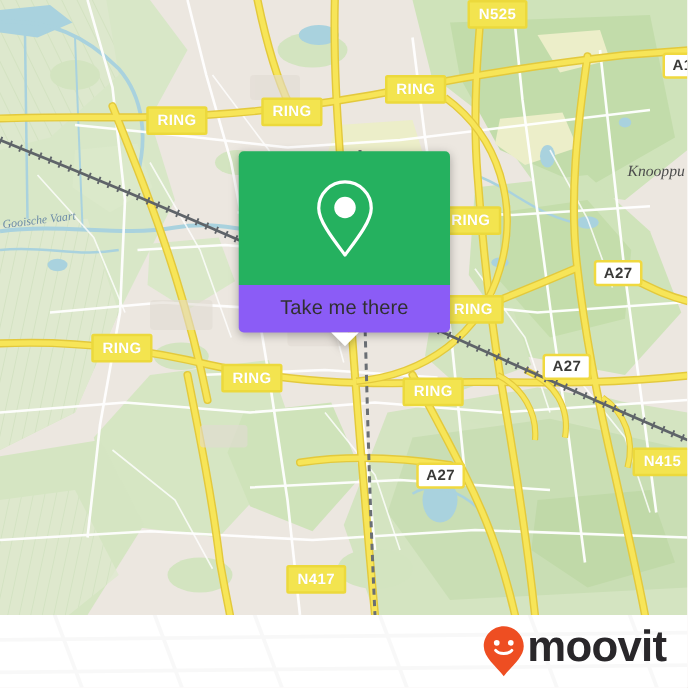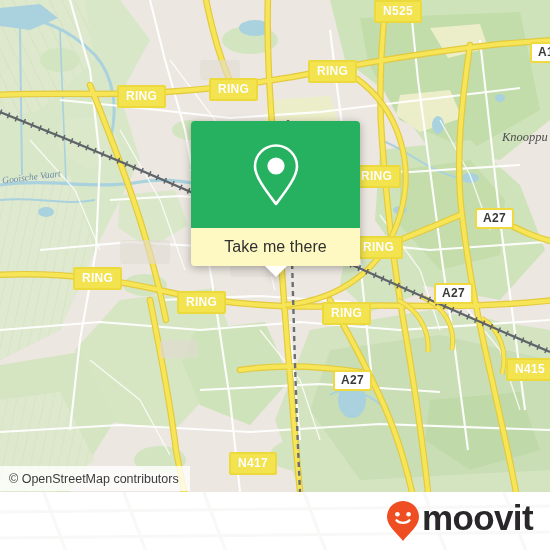--- a/index.html
+++ b/index.html
@@ -94,21 +94,21 @@
     height: 107px;
     background: #25b15f;
     border-radius: 4px 4px 0 0;
     display: flex;
     align-items: center;
     justify-content: center;
   }
   #callout-foot {
     position: relative;
     height: 38px;
-    background: #fef9c3;
+    background: #8b5cf6;
     border-radius: 0 0 4px 4px;
     display: flex;
     align-items: center;
     justify-content: center;
   }
   #callout-foot-label {
     font-size: 16px;
     color: #303030;
     letter-spacing: .1px;
   }
@@ -370,23 +370,20 @@
         <div class="shield aroad" style="left: 434px; top: 283px;">A27</div>
         <div class="shield ring" style="left: 177px; top: 291px;">RING</div>
         <div class="shield ring" style="left: 322px; top: 302px;">RING</div>
         <div class="shield aroad" style="left: 333px; top: 370px;">A27</div>
         <div class="shield ring" style="left: 490px; top: 358px; margin-left: 16px;">N415</div>
         <div class="shield ring" style="left: 229px; top: 452px;">N417</div>
         <div class="place-label" style="left: 502px; top: 130px;">Knooppu</div>
         <div class="water-label" style="left: 2px; top: 172px; transform: rotate(-7deg);">Gooische Vaart</div>
       </div>
 
-    <div id="attribution">
-      <span>© OpenStreetMap contributors</span>
-    </div>
 
     <div id="callout">
       <div id="callout-head">
         <svg width="54" height="66" viewBox="0 0 54 66">
           <path d="M27 3.5 C15.4 3.5 6 12.9 6 24.5 C6 35 18 50 27 62 C36 50 48 35 48 24.5 C48 12.9 38.6 3.5 27 3.5 Z" fill="none" stroke="#ffffff" stroke-width="2.6" stroke-linejoin="round"></path>
           <circle cx="27" cy="24" r="8.6" fill="#ffffff"></circle>
         </svg>
       </div>
       <div id="callout-foot">
         <span id="callout-foot-label">Take me there</span>

